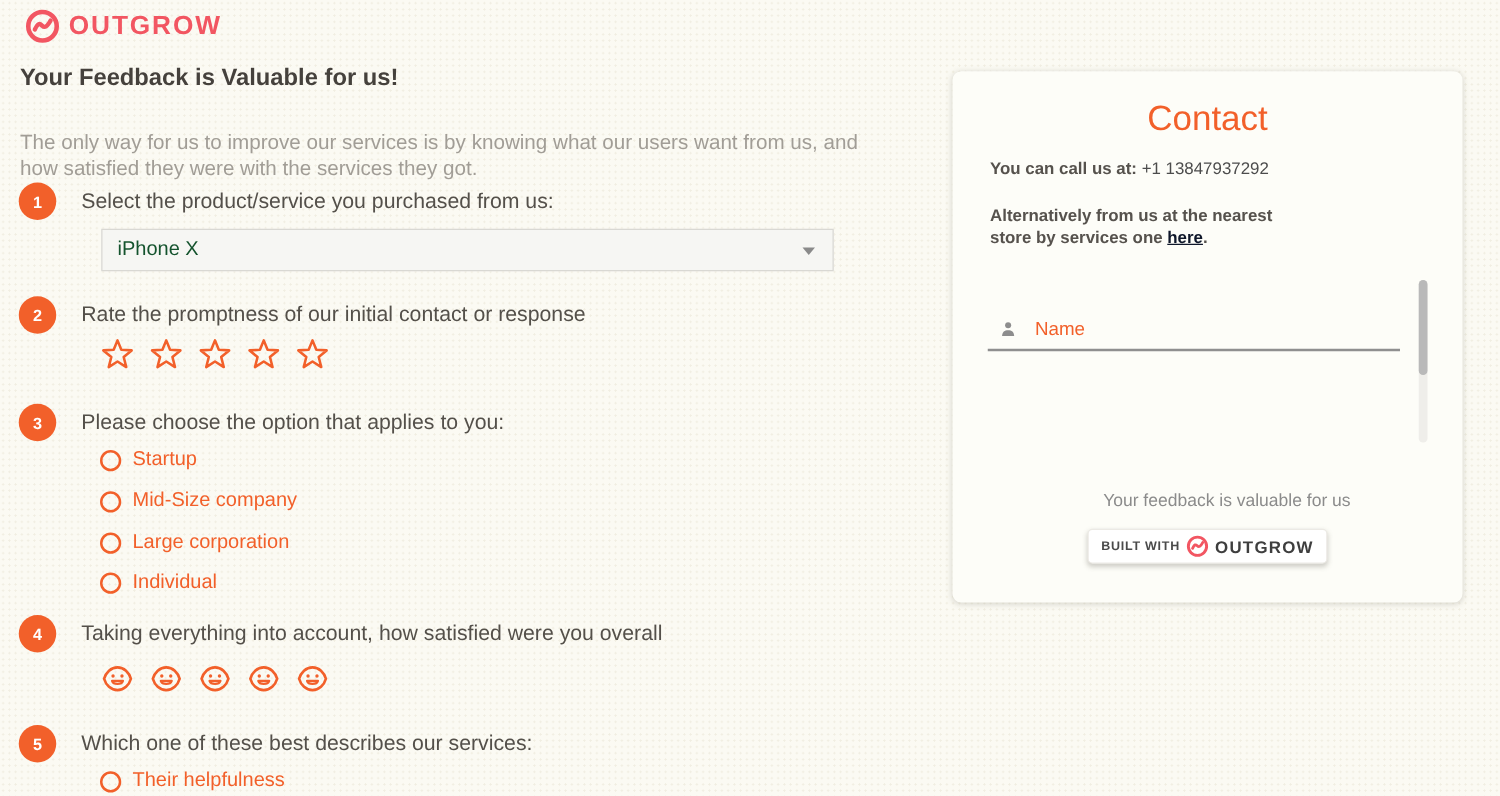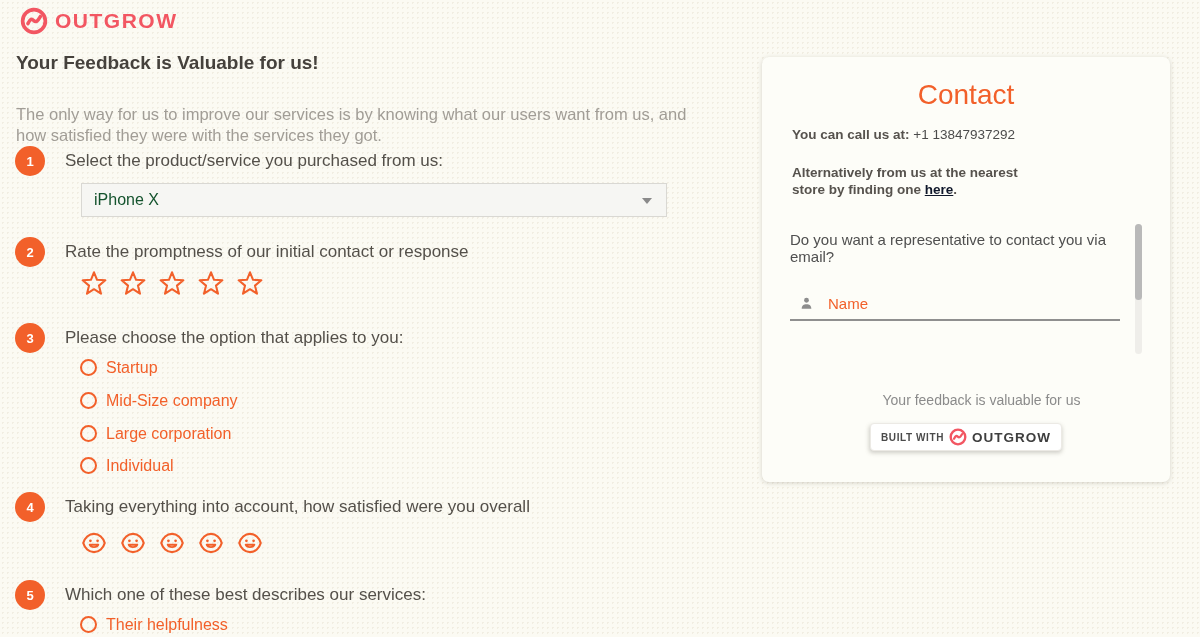--- a/index.html
+++ b/index.html
@@ -30,21 +30,21 @@
     background:#f6f6f3; border:1px solid #d9d8d3; display:flex; align-items:center;
     padding:0 12px; cursor:pointer;
   }
   .dropdown-value { font-size:16px; color:#14532d; }
   .caret {
     position:absolute; right:14px; top:14px; width:0; height:0;
     border-left:5px solid transparent; border-right:5px solid transparent; border-top:6px solid #8a8a8a;
   }
   .icon-row { position:absolute; left:81px; display:flex; gap:13px; }
   .icon-row .rate-icon { width:26px; height:26px; display:inline-block; cursor:pointer; }
-  .radio-row { position:absolute; left:80px; display:flex; gap:9px; cursor:pointer; }
+  .radio-row { position:absolute; left:80px; display:flex; align-items:center; gap:9px; cursor:pointer; }
   .radio-circle {
     width:17px; height:17px; border-radius:50%; border:2px solid #f2602a; background:transparent; flex:0 0 17px;
   }
   .radio-label { color:#f2602a; font-size:16px; }
   
   .panel {
     position:absolute; left:762px; top:57px; width:408px; height:425px;
     background:#fdfdf8; border-radius:7px; box-shadow:0 1px 5px rgba(120,115,100,0.28);
   }
   .panel-title { position:absolute; top:22px; left:0; width:100%; text-align:center; font-size:28px; color:#f2602a; }
@@ -213,25 +213,24 @@
   <div class="panel">
     <div class="panel-title">Contact</div>
 
     <div class="call-line">
       <span class="call-label">You can call us at:</span>
       <span>+1 13847937292</span>
     </div>
 
     <div class="visit-block">
       <span>Alternatively from us at the nearest</span><br>
-      <span>store by finding one </span><a class="visit-link">here</a><span>.</span>
+      <span>store by services one </span><a class="visit-link">here</a><span>.</span>
     </div>
 
     <div class="scroll-viewport">
-      <div class="email-q">Do you want a representative to contact you via email?</div>
 
       <div class="field-row name">
         <span>
           <svg viewBox="0 0 24 24" width="17" height="17">
               <circle cx="12" cy="7.4" r="3.4" fill="#8d8d8d"></circle>
               <path d="M5.2 19.5 C5.2 14.8 8 12.9 12 12.9 C16 12.9 18.8 14.8 18.8 19.5 Z" fill="#8d8d8d"></path>
             </svg>
         </span>
         <input class="field-input" type="text" placeholder="Name" style="">
       </div>

